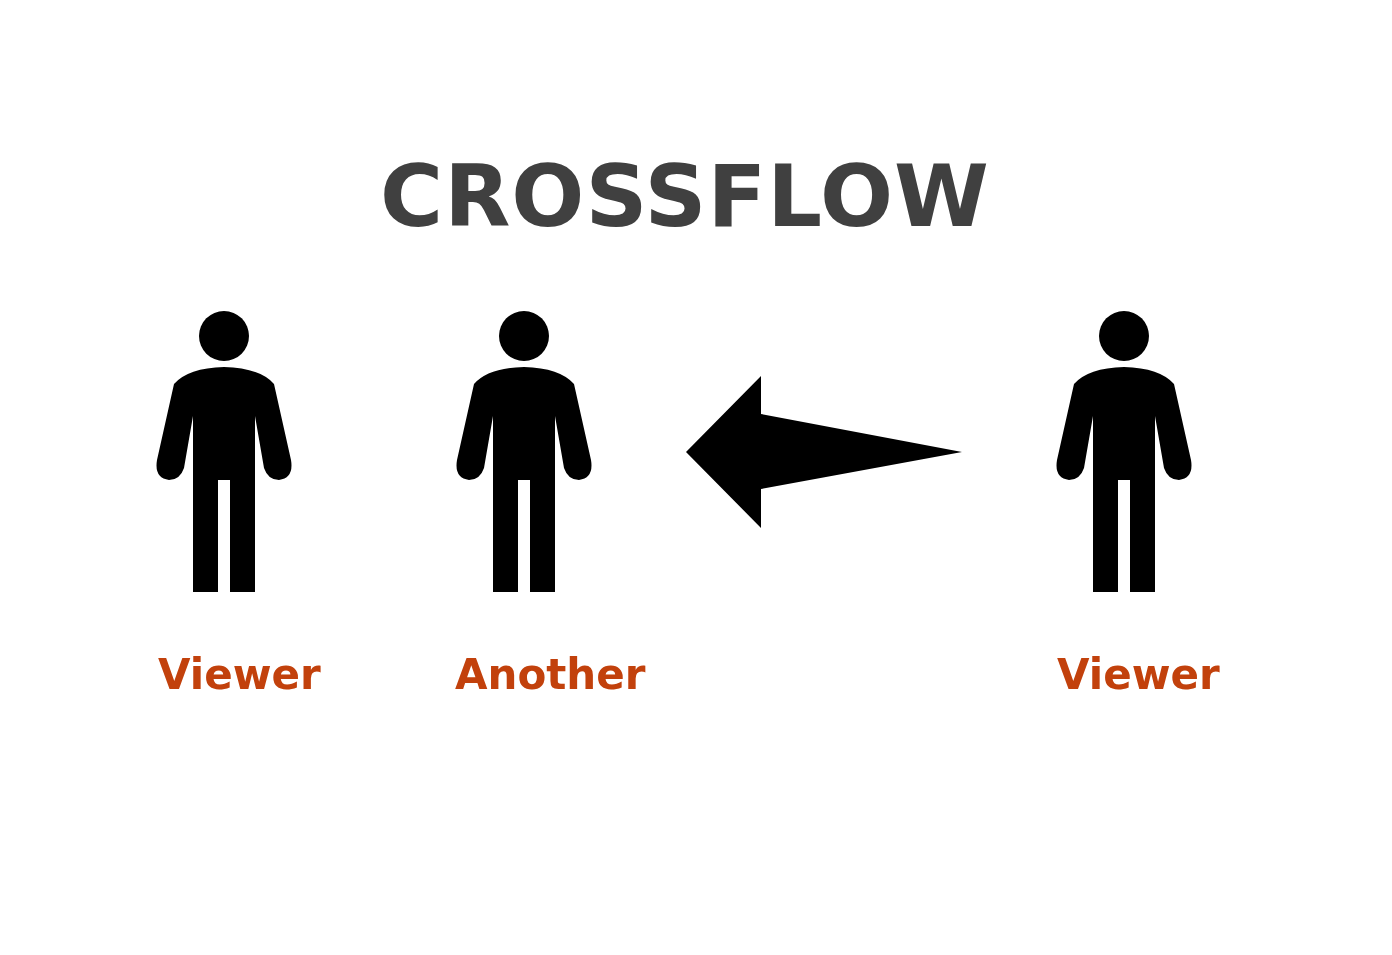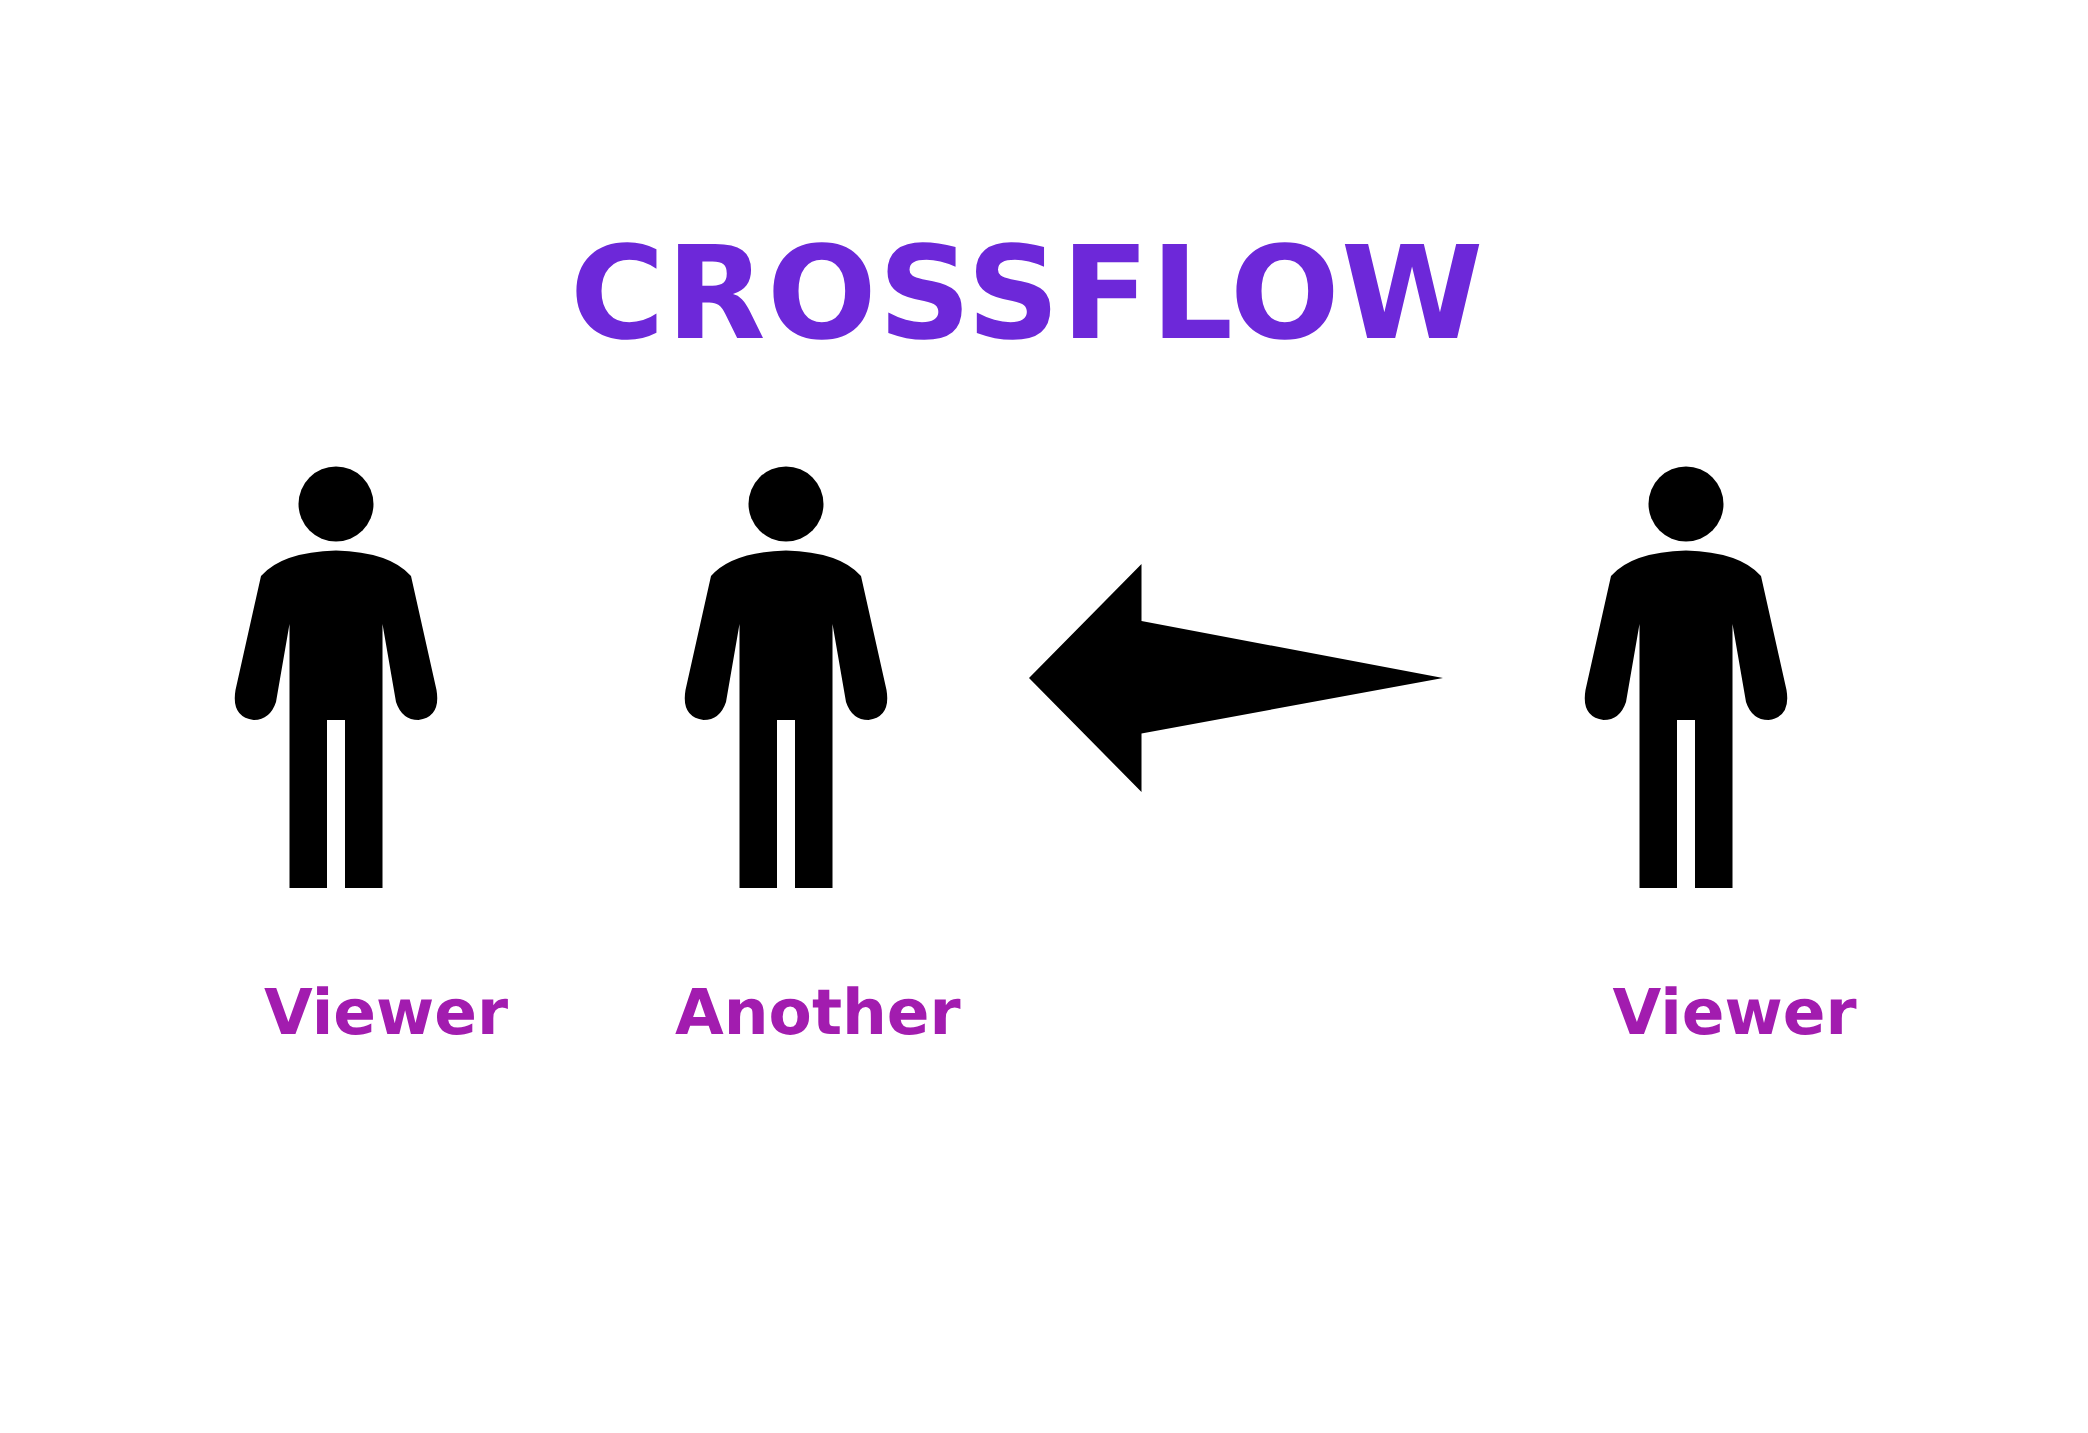--- a/index.html
+++ b/index.html
@@ -1,37 +1,37 @@
 <!DOCTYPE html>
 <html><head>
 <meta charset="utf-8">
 <style>
   html, body { margin:0; padding:0; background:#ffffff; }
   body { width:1392px; height:955px; position:relative; overflow:hidden; font-family:"DejaVu Sans", sans-serif; }
-  .title { position:absolute; left:360px; top:148px; width:650px; text-align:center; font-family:"DejaVu Sans", sans-serif; font-weight:bold; font-size:86px; letter-spacing:1px; color:#6d28d9; line-height:96px; }
+  .title { position:absolute; left:360px; top:148px; width:650px; text-align:center; font-family:"DejaVu Sans", sans-serif; font-weight:bold; font-size:86px; letter-spacing:1px; color:#404040; line-height:96px; }
   .person { position:absolute; top:310px; width:140px; height:284px; }
-  .label { position:absolute; top:650px; font-family:"DejaVu Sans", sans-serif; font-weight:bold; font-size:42px; color:#a21caf; line-height:50px; white-space:nowrap;margin-left:18px; }
+  .label { position:absolute; top:650px; font-family:"DejaVu Sans", sans-serif; font-weight:bold; font-size:42px; color:#c2410c; line-height:50px; white-space:nowrap; }
   .arrow { position:absolute; left:686px; top:376px; width:276px; height:152px; }
 </style>
 </head>
 <body>
 
 <div class="title">CROSSFLOW</div>
 
 <svg class="person" style="left:154px;" viewBox="0 0 140 284">
   <circle cx="70" cy="26" r="25" fill="#000"></circle>
   <path d="M20,74 Q34,58 70,57 Q106,58 120,74 L137,150 Q140,168 125,170 Q114,170 110,158 L101,106 L101,282 L76,282 L76,170 L64,170 L64,282 L39,282 L39,106 L30,158 Q26,170 15,170 Q0,168 3,150 Z" fill="#000"></path>
 </svg>
 <div class="label" style="left:158px;">Viewer</div>
 
 <svg class="person" style="left:454px;" viewBox="0 0 140 284">
   <circle cx="70" cy="26" r="25" fill="#000"></circle>
   <path d="M20,74 Q34,58 70,57 Q106,58 120,74 L137,150 Q140,168 125,170 Q114,170 110,158 L101,106 L101,282 L76,282 L76,170 L64,170 L64,282 L39,282 L39,106 L30,158 Q26,170 15,170 Q0,168 3,150 Z" fill="#000"></path>
 </svg>
-<div class="label" style="left:432px;">Another</div>
+<div class="label" style="left:455px;">Another</div>
 
 <svg class="arrow" viewBox="0 0 276 152">
   <polygon points="0,76 75,0 75,38 276,76 75,113 75,152" fill="#000"></polygon>
 </svg>
 
 <svg class="person" style="left:1054px;" viewBox="0 0 140 284">
   <circle cx="70" cy="26" r="25" fill="#000"></circle>
   <path d="M20,74 Q34,58 70,57 Q106,58 120,74 L137,150 Q140,168 125,170 Q114,170 110,158 L101,106 L101,282 L76,282 L76,170 L64,170 L64,282 L39,282 L39,106 L30,158 Q26,170 15,170 Q0,168 3,150 Z" fill="#000"></path>
 </svg>
 <div class="label" style="left:1057px;">Viewer</div>

